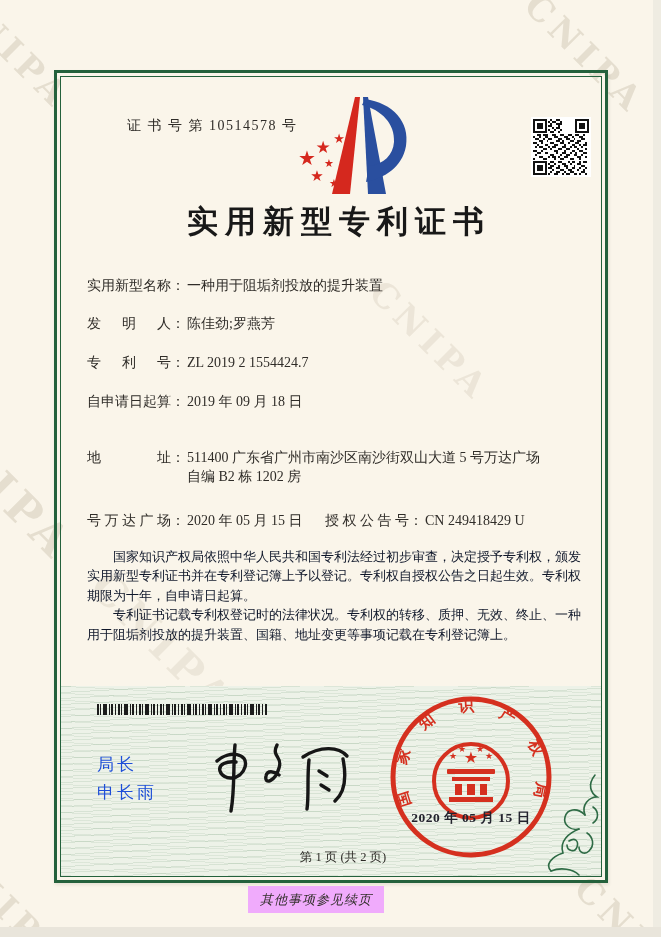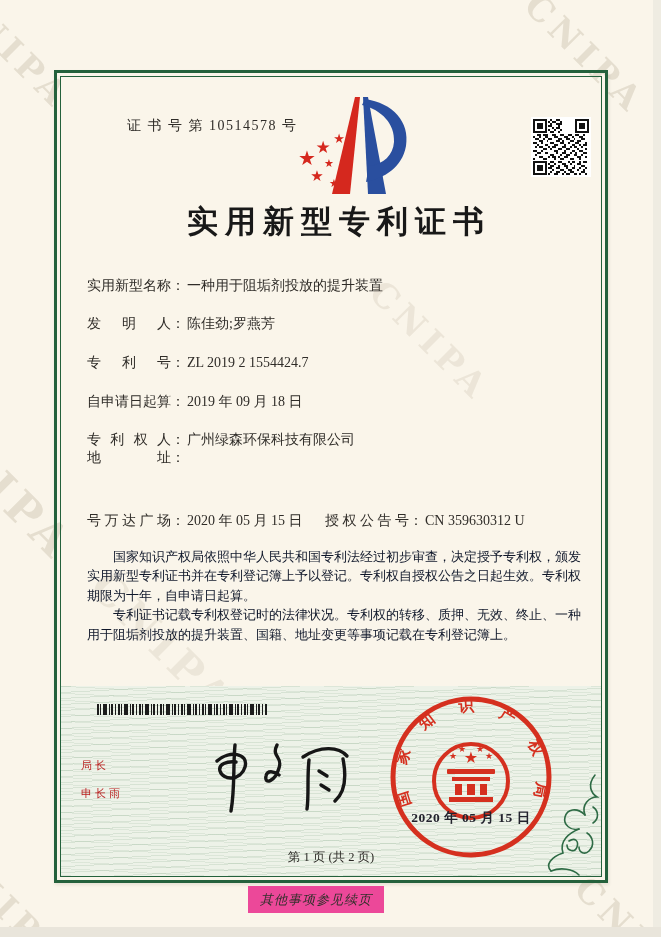--- a/index.html
+++ b/index.html
@@ -55,31 +55,31 @@
     position:absolute;left:30px;top:474px;width:494px;
     font-size:13px;line-height:19.4px;text-align:justify;color:#0f172a;
   }
   .paras p{margin:0;text-indent:2em;}
   .barcode{
     position:absolute;left:40px;top:631px;width:170px;height:11px;
     background:
       repeating-linear-gradient(90deg,#1c1c1c 0 1px,rgba(0,0,0,0) 1px 3px),
       repeating-linear-gradient(90deg,#1c1c1c 0 2px,rgba(0,0,0,0) 2px 7px);
   }
-  .signer{position:absolute;left:24px;top:678px;font-size:11px;letter-spacing:3px;color:#b91c1c;line-height:28px;}
+  .signer{position:absolute;left:40px;top:678px;font-size:17px;letter-spacing:3px;color:#1d4ed8;line-height:28px;}
   .signature{position:absolute;left:146px;top:660px;width:160px;height:84px;}
   .seal{position:absolute;left:330px;top:620px;width:168px;height:168px;}
   .seal-date{
     position:absolute;left:336px;top:736px;width:156px;text-align:center;
     font-size:13.5px;font-weight:bold;color:#23232e;letter-spacing:.5px;
   }
-  .page-info{position:absolute;left:0;top:776px;width:100%;text-align:center;font-size:12.5px;color:#2c2a26;}
+  .page-info{position:absolute;left:12px;top:776px;width:100%;text-align:center;font-size:12.5px;color:#2c2a26;}
   .flourish{position:absolute;left:486px;top:698px;width:62px;height:106px;}
   .note{
-    position:absolute;left:248px;top:886px;width:136px;height:27px;background:#ec4899;
+    position:absolute;left:248px;top:886px;width:136px;height:27px;background:#f0abfc;
     display:flex;align-items:center;justify-content:center;z-index:2;
     font-size:13px;font-style:italic;color:#33302c;letter-spacing:1px;
     font-family:"Liberation Serif","DejaVu Serif",serif;
   }
 </style>
 </head>
 <body>
 
 <div class="page">
 
@@ -141,29 +141,26 @@
     </div>
     <div class="row" style="top:241px">
       <span class="lab">发　明　人</span><span class="colon">：</span><span class="val">陈佳劲;罗燕芳</span>
     </div>
     <div class="row" style="top:280px">
       <span class="lab">专　利　号</span><span class="colon">：</span><span class="val">ZL 2019 2 1554424.7</span>
     </div>
     <div class="row" style="top:319px">
       <span class="lab">自申请日起算</span><span class="colon">：</span><span class="val">2019 年 09 月 18 日</span>
     </div>
-    <div class="row" style="top:357px">
-      <span class="lab">专 利 权 人</span><span class="colon">：</span><span class="val">广州绿森环保科技有限公司</span>
-    </div>
     <div class="row" style="top:375px">
-      <span class="lab">地　　　址</span><span class="colon">：</span>
+      <span class="lab">地　　　址</span><span class="colon">：</span><span class="addr-val"><div>511400 广东省广州市南沙区南沙街双山大道 5 号万达广场</div><div>自编 B2 栋 1202 房</div></span>
     </div>
     <div class="row" style="top:438px">
       <span class="lab">号万达广场</span><span class="colon">：</span><span class="val">2020 年 05 月 15 日</span>
-      <span class="pair2"><span class="lab">授权公告号</span><span class="colon">：</span><span class="val">CN 359630312 U</span></span>
+      <span class="pair2"><span class="lab">授权公告号</span><span class="colon">：</span><span class="val">CN 249418429 U</span></span>
     </div>
 
     <div class="paras">
       <p>国家知识产权局依照中华人民共和国专利法经过初步审查，决定授予专利权，颁发实用新型专利证书并在专利登记簿上予以登记。专利权自授权公告之日起生效。专利权期限为十年，自申请日起算。</p>
       <p>专利证书记载专利权登记时的法律状况。专利权的转移、质押、无效、终止、一种用于阻垢剂投放的提升装置、国籍、地址变更等事项记载在专利登记簿上。</p>
     </div>
 
     <div class="barcode"></div>
 
     <div class="signer">

